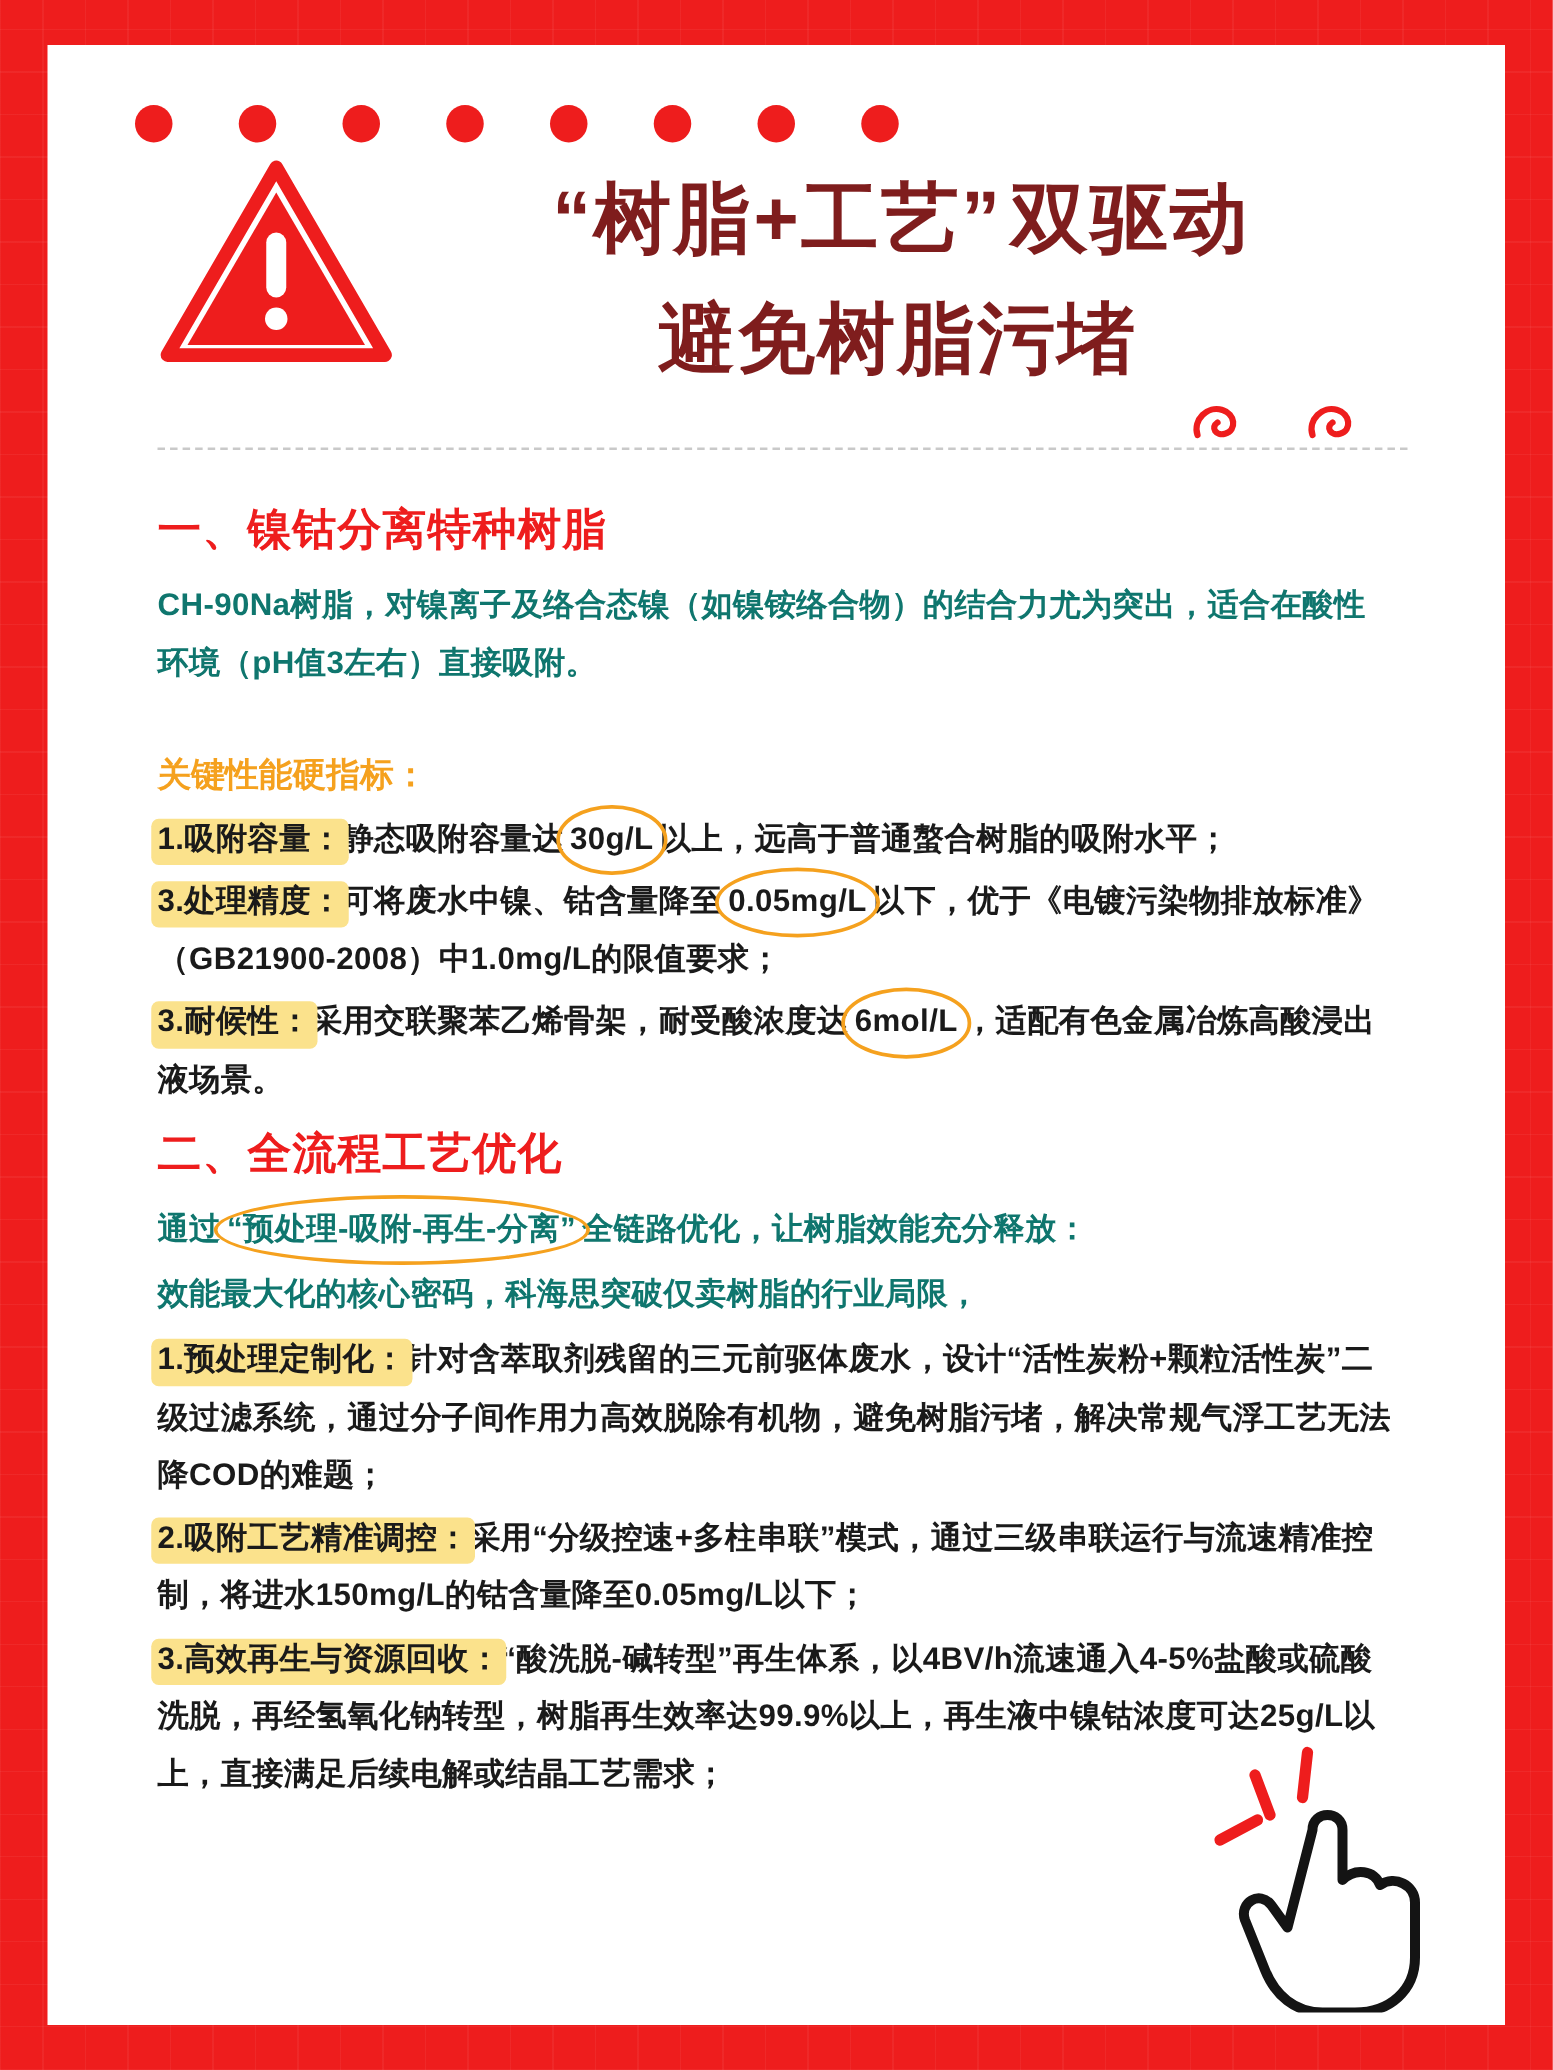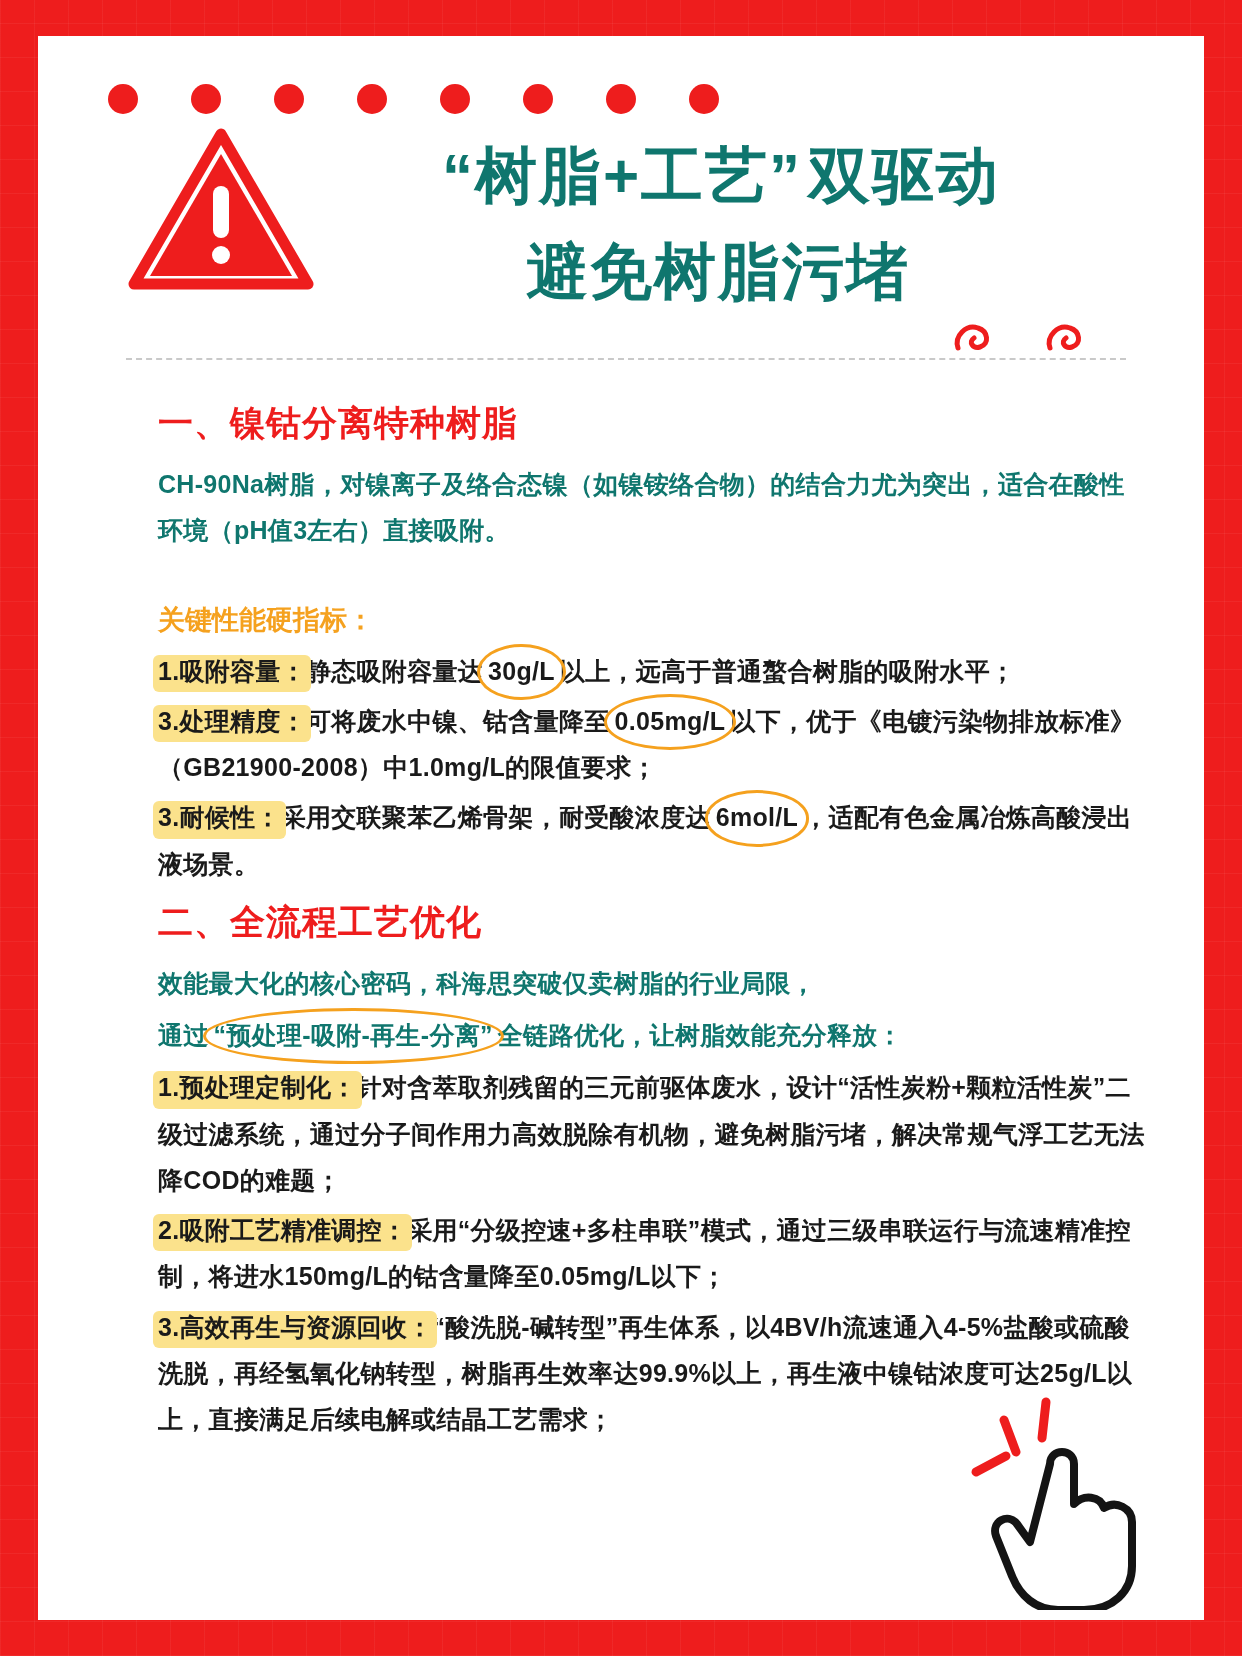--- a/index.html
+++ b/index.html
@@ -58,21 +58,21 @@
   .title-block {
     position: absolute;
     left: 300px;
     top: 95px;
     width: 760px;
     text-align: center;
   }
   .title-line {
     font-size: 62px;
     font-weight: bold;
-    color: #0f766e;
+    color: #7f1d1d;
     letter-spacing: 2px;
     line-height: 1.45;
     white-space: nowrap;
     position: relative;
   }
   .title-line .hl {
     position: relative;
     display: inline-block;
     padding: 0 6px;
   }
@@ -101,21 +101,21 @@
     position: absolute;
     left: 88px;
     top: 322px;
     width: 1000px;
     border-top: 2px dashed #c9c9c9;
   }
 
   
   .content {
     position: absolute;
-    left: 120px;
+    left: 88px;
     top: 352px;
     width: 990px;
   }
   h2.sec {
     font-size: 35px;
     font-weight: bold;
     color: #ee1d1d;
     margin: 12px 0 14px 0;
     letter-spacing: 1px;
   }
@@ -250,24 +250,24 @@
 
     <p class="item">
       <span class="ylabel">3.处理精度：</span><span>可将废水中镍、钴含量降至</span><span class="circle-hl">0.05mg/L</span><span>以下，优于《电镀污染物排放标准》（GB21900-2008）中1.0mg/L的限值要求；</span>
     </p>
 
     <p class="item">
       <span class="ylabel">3.耐候性：</span><span>采用交联聚苯乙烯骨架，耐受酸浓度达</span><span class="circle-hl">6mol/L</span><span>，适配有色金属冶炼高酸浸出液场景。</span>
     </p>
 
     <h2 class="sec mt-gap">二、全流程工艺优化</h2>
-    <p class="para">效能最大化的核心密码，科海思突破仅卖树脂的行业局限，</p>
     <p class="para">
       <span>通过</span><span class="circle-hl">“预处理-吸附-再生-分离”</span><span>全链路优化，让树脂效能充分释放：</span>
     </p>
+    <p class="para">效能最大化的核心密码，科海思突破仅卖树脂的行业局限，</p>
 
     <p class="item">
       <span class="ylabel">1.预处理定制化：</span><span>针对含萃取剂残留的三元前驱体废水，设计“活性炭粉+颗粒活性炭”二级过滤系统，通过分子间作用力高效脱除有机物，避免树脂污堵，解决常规气浮工艺无法降COD的难题；</span>
     </p>
 
     <p class="item">
       <span class="ylabel">2.吸附工艺精准调控：</span><span>采用“分级控速+多柱串联”模式，通过三级串联运行与流速精准控制，</span><span class="wavy">将进水150mg/L的钴含量降至0.05mg/L以下；</span>
     </p>
 
     <p class="item">

